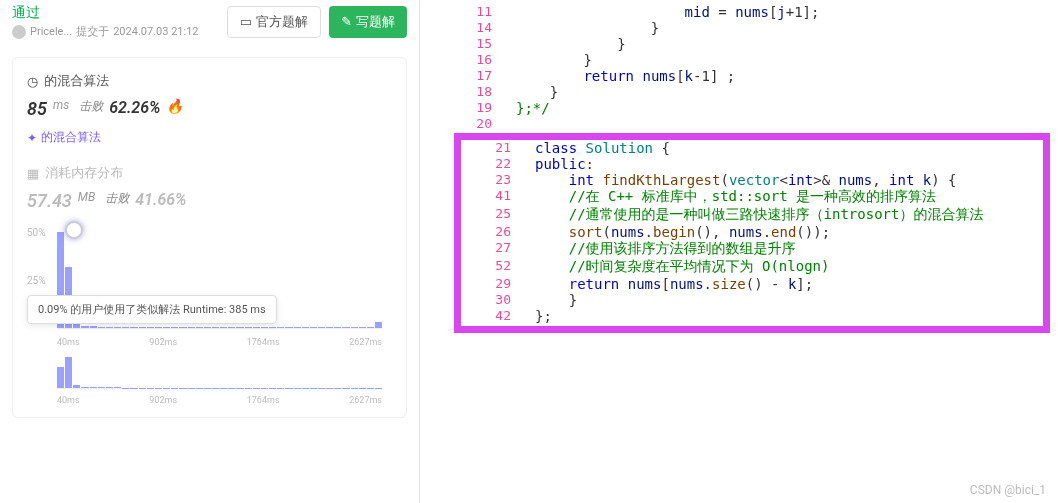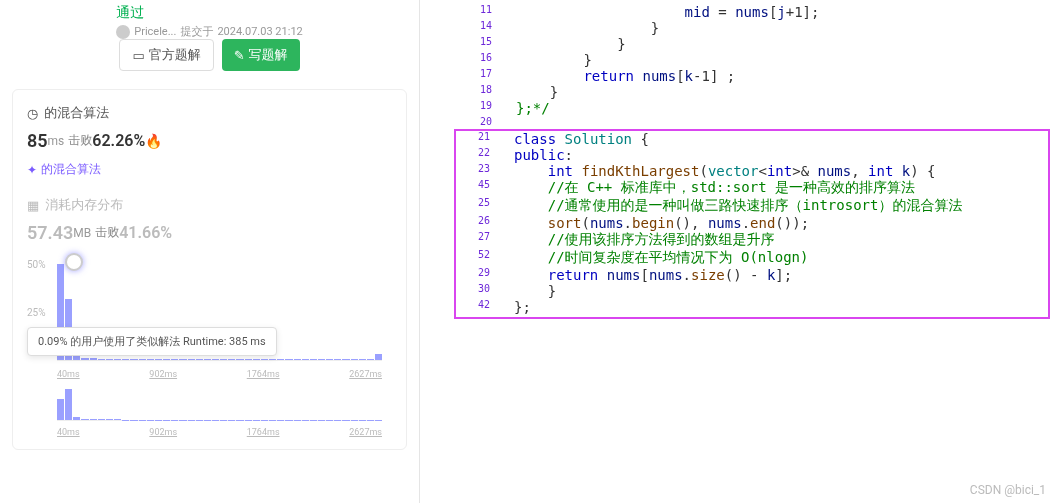--- a/index.html
+++ b/index.html
@@ -1,60 +1,60 @@
 <!DOCTYPE html>
 <html><head>
 <meta charset="utf-8">
 <style>
 * { margin: 0; padding: 0; box-sizing: border-box; }
 body { font-family: -apple-system, BlinkMacSystemFont, "Segoe UI", Roboto, Arial, sans-serif; background: #fff; width: 1058px; height: 503px; overflow: hidden; position: relative; }
 .main-layout { display: flex; height: 100%; }
 .left-panel { width: 420px; padding: 0 12px; border-right: 1px solid #e5e5e5; }
 .right-panel { flex: 1; background: #fff; position: relative; }
 
-.header-row { display: flex; align-items: center; justify-content: space-between; padding: 4px 0 8px; flex-direction: column; }
+.header-row { display: flex; align-items: center; justify-content: space-between; padding: 4px 0 8px; }
 .status-title { color: #00b050; font-size: 14px; font-weight: 500; }
 .header-left { display: flex; flex-direction: column; gap: 2px; }
 .submit-meta { display: flex; align-items: center; gap: 4px; color: #999; font-size: 11px; }
 .avatar-sm { width: 14px; height: 14px; border-radius: 50%; background: #ccc; display: inline-block; }
 .header-btns { display: flex; gap: 8px; }
 .btn { display: inline-flex; align-items: center; gap: 4px; padding: 6px 12px; border-radius: 4px; font-size: 13px; border: 1px solid #ddd; background: #fff; color: #555; cursor: pointer; }
 .btn-green { background: #2db55d; color: #fff; border: none; }
 .icon { display: inline-block; }
 
 .card { border: 1px solid #eee; border-radius: 6px; padding: 14px; margin-top: 10px; }
 .section-title { display: flex; align-items: center; gap: 6px; color: #555; font-size: 13px; margin-bottom: 8px; }
 .section-title.muted { color: #bbb; }
-.stat-row { display: flex; align-items: center; margin-bottom: 6px; }
+.stat-row { display: flex; align-items: flex-start; gap: 6px; margin-bottom: 6px; font-style: italic; }
 .stat-val { font-size: 18px; font-weight: 600; color: #333; }
 .stat-unit { font-size: 12px; color: #999; }
 .stat-label { font-size: 12px; color: #888; margin-left: 4px; }
 .stat-pct { font-size: 16px; font-weight: 600; color: #333; }
 .flame { color: #4caf50; font-size: 14px; }
 .stat-row.muted .stat-val, .stat-row.muted .stat-pct { color: #bbb; }
 .link-purple { color: #7b5cff; font-size: 12px; display: inline-flex; align-items: center; gap: 4px; margin-top: 4px; }
 
 .chart-area { margin-top: 16px; position: relative; height: 120px; }
 .ylabel { position: absolute; left: 0; font-size: 10px; color: #bbb; }
 .chart-bars { position: absolute; left: 30px; right: 10px; bottom: 18px; top: 0; border-bottom: 1px solid #eee; display: flex; align-items: flex-end; gap: 1px; }
 .bar { flex: 1; background: #9aa0ff; min-width: 1px; }
-.xticks { position: absolute; left: 30px; right: 10px; bottom: 0; display: flex; justify-content: space-between; font-size: 9px; color: #bbb; text-decoration: underline; }
+.xticks { position: absolute; left: 30px; right: 10px; bottom: 0; display: flex; justify-content: space-between; font-size: 9px; color: #bbb; }
 .marker { position: absolute; width: 18px; height: 18px; border-radius: 50%; background: #fff; border: 2px solid #ccc; box-shadow: 0 0 6px rgba(100,100,255,0.6); }
 .tooltip { position: absolute; background: #fff; border: 1px solid #ddd; border-radius: 4px; padding: 6px 10px; font-size: 11px; color: #555; box-shadow: 0 2px 6px rgba(0,0,0,0.1); white-space: nowrap; z-index: 10; }
 .chart-mini { margin-top: 6px; position: relative; height: 50px; }
 
 .code-gutter-line { display: flex; }
-.gutter { width: 50px; text-align: right; padding-right: 16px; color: #6d28d9; font-family: Consolas, Monaco, monospace; font-size: 10px; user-select: none; }
+.gutter { width: 50px; text-align: right; padding-right: 16px; color: #ec4899; font-family: Consolas, Monaco, monospace; font-size: 13px; user-select: none; }
 .code-line { flex: 1; font-family: Consolas, Monaco, monospace; font-size: 14px; white-space: pre; color: #333; padding-left: 8px; }
 .code-container { padding: 4px 8px; margin-left: 30px; }
 .tok-kw { color: #0000c0; }
 .tok-type { color: #008080; }
 .tok-cm { color: #008000; }
 .tok-fn2 { color: #7a3e00; }
-.boxed { border: 2px solid #d946ef; margin: 2px 0 0 -4px; padding: 0 0 2px; }
+.boxed { border: 7px solid #d946ef; margin: 2px 0 0 -4px; padding: 0 16px 2px; }
 
 .watermark { position: absolute; right: 12px; bottom: 6px; color: #bbb; font-size: 12px; }
 </style>
 </head>
 <body>
 
 <div class="main-layout">
   <div class="left-panel">
     <div class="header-row">
       <div class="header-left">
@@ -255,21 +255,21 @@
           </div>
           <div class="code-gutter-line">
             <div class="gutter">22</div>
             <div class="code-line"><span class="tok-kw">public</span>:</div>
           </div>
           <div class="code-gutter-line">
             <div class="gutter">23</div>
             <div class="code-line">    <span class="tok-kw">int</span> <span class="tok-fn2">findKthLargest</span>(<span class="tok-type">vector</span>&lt;<span class="tok-kw">int</span>&gt;&amp; <span style="color:#001080">nums</span>, <span class="tok-kw">int</span> <span style="color:#001080">k</span>) {</div>
           </div>
           <div class="code-gutter-line">
-            <div class="gutter">45</div>
+            <div class="gutter">41</div>
             <div class="code-line"><span class="tok-cm">    //在 C++ 标准库中，std::sort 是一种高效的排序算法</span></div>
           </div>
           <div class="code-gutter-line">
             <div class="gutter">25</div>
             <div class="code-line"><span class="tok-cm">    //通常使用的是一种叫做三路快速排序（introsort）的混合算法</span></div>
           </div>
           <div class="code-gutter-line">
             <div class="gutter">26</div>
             <div class="code-line">    <span class="tok-fn2">sort</span>(<span style="color:#001080">nums</span>.<span class="tok-fn2">begin</span>(), <span style="color:#001080">nums</span>.<span class="tok-fn2">end</span>());</div>
           </div>

